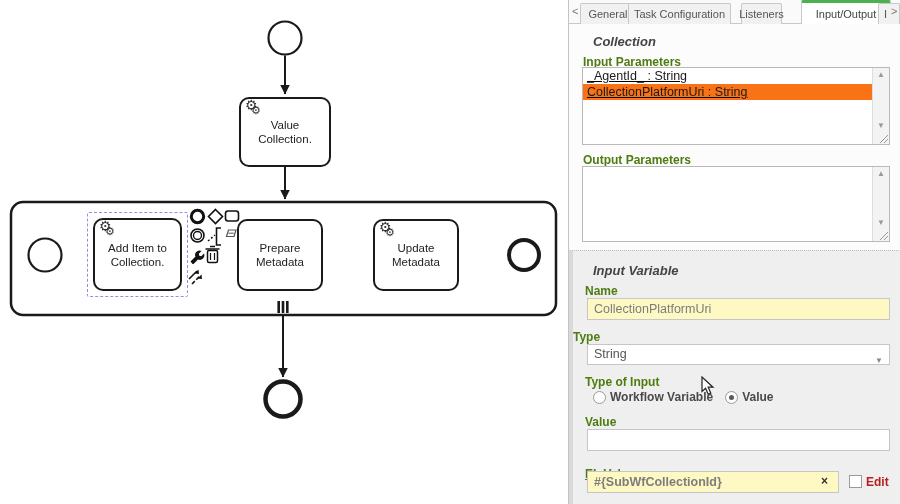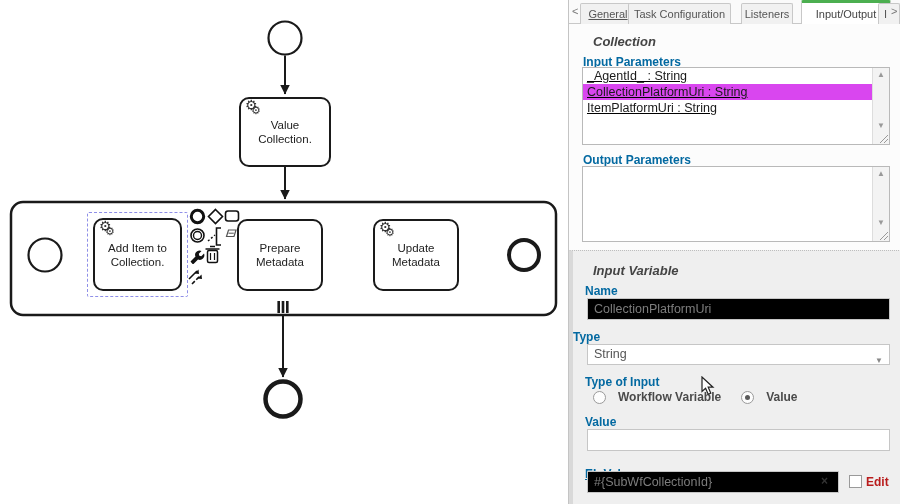--- a/index.html
+++ b/index.html
@@ -30,40 +30,40 @@
     border-bottom:none; border-radius:2px 2px 0 0; font-size:11px; color:#555;
     display:flex; align-items:center; justify-content:center; }
   .tab.active { top:0; height:24px; background:#fff; border-top:3px solid #4caf50; color:#444; }
   .tabscroll { position:absolute; top:5px; font-size:11px; color:#777; }
 
   .section-top { position:absolute; left:0; top:24px; width:332px; height:226px; background:#fcfcfc; }
   .section-bottom { position:absolute; left:0; top:250px; width:332px; height:254px;
     background:#efefef; border-top:1px dotted #bdbdbd; border-left:4px solid #d9d9d9; }
 
   .hdr { position:absolute; font-size:13px; font-weight:bold; font-style:italic; color:#444; }
-  .lbl { position:absolute; font-size:12px; font-weight:bold; color:#0369a1; }
+  .lbl { position:absolute; font-size:12px; font-weight:bold; color:#4d7c0f; }
 
   .listbox { position:absolute; background:#fff; border:1px solid #b9b9b9;text-decoration:underline; }
   .li { height:16px; line-height:16px; font-size:12.5px; color:#1a1a1a; padding-left:4px; white-space:nowrap; }
-  .li.selected { background:#d946ef; }
+  .li.selected { background:#f97316; }
   .vscroll { position:absolute; right:0; top:0; bottom:0; width:17px; background:#f3f3f3;
     border-left:1px solid #ddd; }
   .vscroll .up { position:absolute; top:2px; left:0; right:0; text-align:center; font-size:8px; color:#999; }
   .vscroll .dn { position:absolute; bottom:14px; left:0; right:0; text-align:center; font-size:8px; color:#999; }
   .resize { position:absolute; right:1px; bottom:1px; }
 
   .field { position:absolute; height:22px; border:1px solid #c6c6c6; background:#fff;
     font-size:12.5px; color:#555; padding:0 6px; line-height:20px;
     font-family:"Liberation Sans", sans-serif; }
-  .field.disabled { background:#000000; color:#7d7d7d; }
+  .field.disabled { background:#fef9c3; color:#7d7d7d; }
   .selectbox { position:absolute; height:21px; border:1px solid #c6c6c6; background:#fff;
     font-size:12.5px; color:#555; padding:0 6px; line-height:19px; }
   .selectbox .arrow { position:absolute; right:6px; top:6px; font-size:8px; color:#888; }
 
-  .radio-row { position:absolute; display:flex; align-items:center; gap:12px; }
+  .radio-row { position:absolute; display:flex; align-items:center; gap:4px; }
   .radio { width:13px; height:13px; border-radius:50%; border:1px solid #9a9a9a; background:#fdfdfd;
     position:relative; flex:0 0 auto; }
   .radio.checked::after { content:""; position:absolute; left:3px; top:3px; width:5px; height:5px;
     border-radius:50%; background:#5a5a5a; }
   .radio-lab { font-size:12px; font-weight:bold; color:#4a4a4a; margin-right:8px; }
 
   .el-x { position:absolute; font-size:12px; font-weight:bold; color:#333; cursor:default; }
   .checkbox { position:absolute; width:13px; height:13px; border:1px solid #9a9a9a; background:#fff; }
 
   .cursor { position:absolute; z-index:50; }
@@ -197,36 +197,35 @@
         <line x1="5" y1="18" x2="13" y2="10" stroke="#111" stroke-width="1.6" stroke-dasharray="4,2"></line>
         <path d="M14.5,8.5 L15,13 L10.5,12.5 Z" fill="#111"></path>
       </svg>
     </div>
   </div>
 
   <div class="panel">
 
     <div class="tabbar">
       <span class="tabscroll" style="left:3px;">&lt;</span>
-      <div class="tab" style="left:11px; width:56px;text-decoration:underline;">General</div>
+      <div class="tab" style="left:11px; width:56px;">General</div>
       <div class="tab" style="left:59px; width:103px;">Task Configuration</div>
-      <div class="tab" style="left:172px; width:52px;">Listeners</div>
+      <div class="tab" style="left:172px; width:41px;">Listeners</div>
       <div class="tab active" style="left:232px; width:90px;">Input/Output</div>
       <div class="tab" style="left:309px; width:22px; justify-content:flex-start; padding-left:5px;">I</div>
       <span class="tabscroll" style="left:322px;">&gt;</span>
     </div>
 
     <div class="section-top">
       <div class="hdr" style="left:24px; top:10px;">Collection</div>
       <div class="lbl" style="left:14px; top:31px;">Input Parameters</div>
 
       <div class="listbox" style="left:13px; top:43px; width:308px; height:78px;">
         <div class="li">_AgentId_ : String</div>
         <div class="li selected">CollectionPlatformUri : String</div>
-        <div class="li">ItemPlatformUri : String</div>
         <div class="vscroll">
           <div class="up">▲</div>
           <div class="dn">▼</div>
           <svg class="resize" width="10" height="10">
             <line x1="2" y1="10" x2="10" y2="2" stroke="#999" stroke-width="1"></line>
             <line x1="6" y1="10" x2="10" y2="6" stroke="#999" stroke-width="1"></line>
           </svg>
         </div>
       </div>
 
@@ -260,21 +259,21 @@
         <span class="radio"></span>
         <span class="radio-lab">Workflow Variable</span>
         <span class="radio checked"></span>
         <span class="radio-lab">Value</span>
       </div>
 
       <div class="lbl" style="left:12px; top:164px;">Value</div>
       <div class="field" style="left:14px; top:178px; width:303px;"></div>
 
       <div class="lbl" style="left:12px; top:216px;text-decoration:underline;">EL Value</div>
-      <div class="field disabled" style="left:14px; top:220px; width:252px;">#{SubWfCollectionId}</div>
+      <div class="field disabled" style="left:14px; top:220px; width:252px;font-weight:bold;">#{SubWfCollectionId}</div>
       <span class="el-x" style="left:248px; top:223px;">×</span>
       <span class="checkbox" style="left:276px; top:224px;"></span>
       <span class="lbl" style="left:293px; top:224px; color:#b91c1c;">Edit</span>
     </div>
   </div>
 
   <svg class="cursor" style="left:701px; top:376px;" width="14" height="20">
     <path d="M1,1 L1,15.5 L4.6,12.2 L7.2,18.3 L9.8,17.2 L7.2,11.2 L12,11.2 Z" fill="#fff" stroke="#222" stroke-width="1.2"></path>
   </svg>
 

